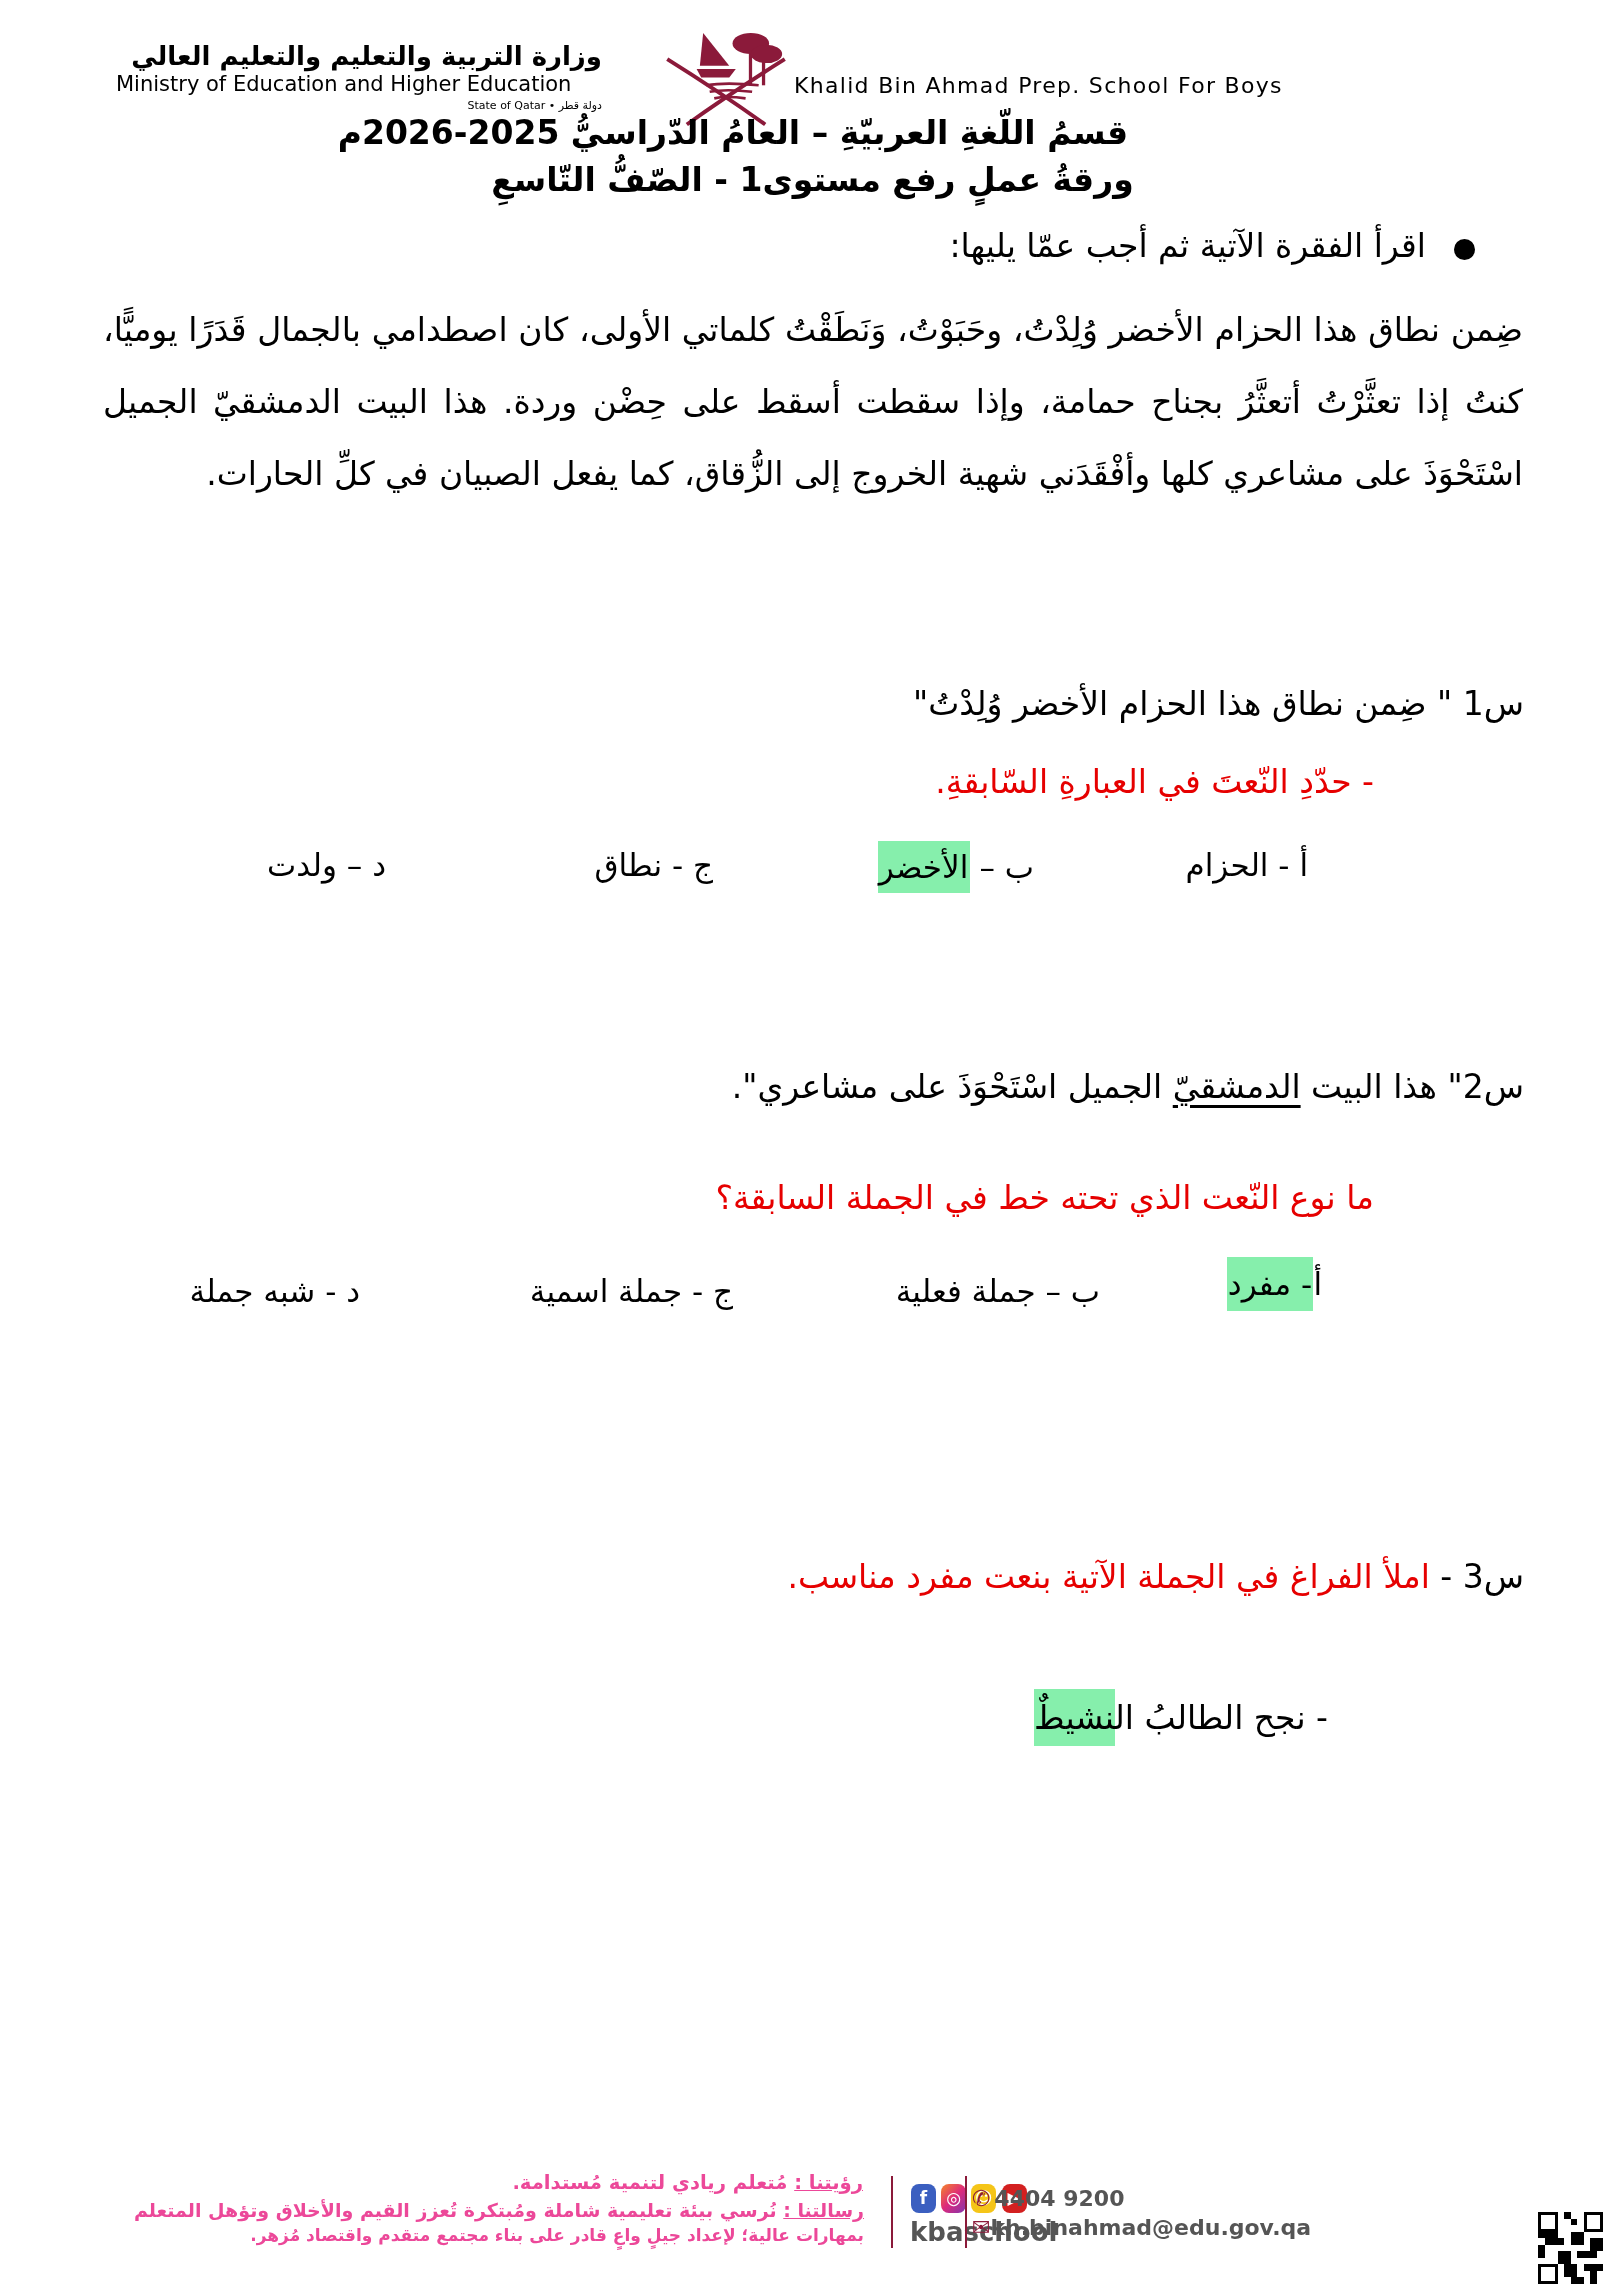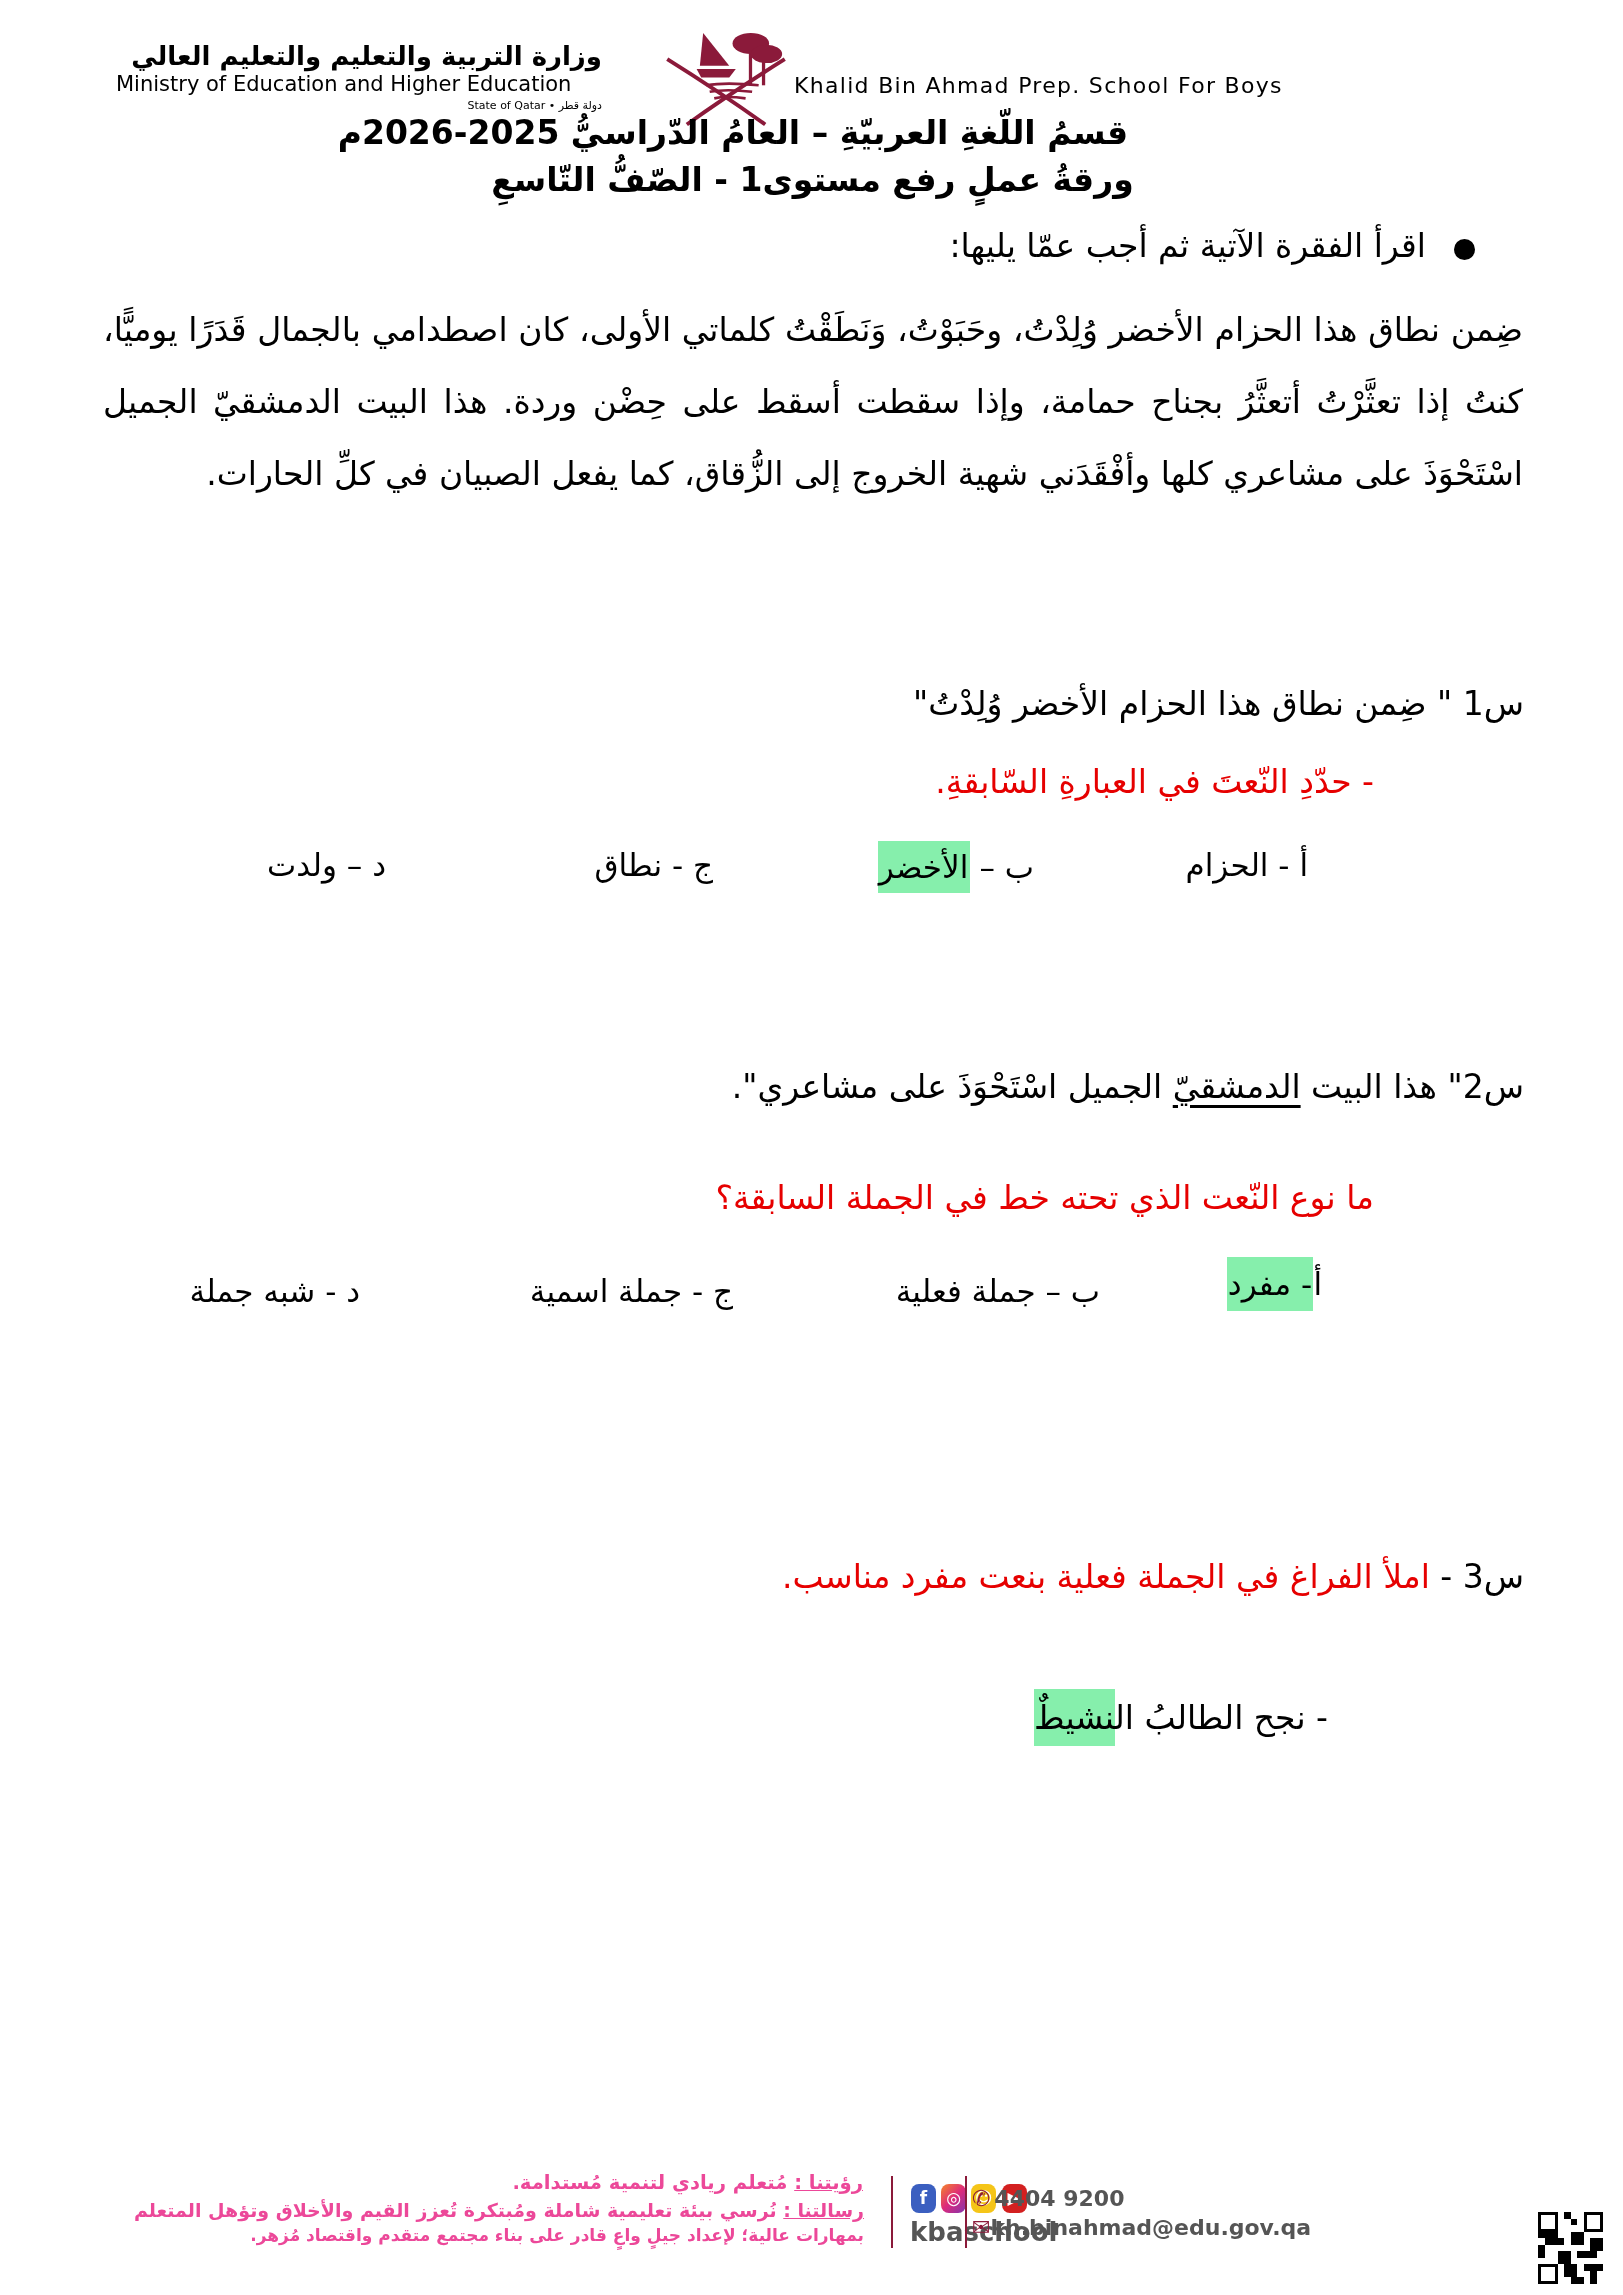--- a/index.html
+++ b/index.html
@@ -105,21 +105,21 @@
   <span>ب – </span><span>جملة فعلية</span>
 </div>
 <div class="abs rtl opt" style="left:497px;top:1273px;width:236px;text-align:right;">
   <span>ج - </span><span>جملة اسمية</span>
 </div>
 <div class="abs rtl opt" style="left:164px;top:1273px;width:196px;text-align:right;">
   <span>د - </span><span> شبه جملة</span>
 </div>
 
 <div class="abs rtl body-text" style="left:654px;top:1557px;width:870px;text-align:right;">
-  <span>س3 - </span><span class="red">املأ الفراغ في الجملة فعلية بنعت مفرد مناسب.</span>
+  <span>س3 - </span><span class="red">املأ الفراغ في الجملة الآتية بنعت مفرد مناسب.</span>
 </div>
 <div class="abs rtl body-text" style="left:785px;top:1685px;width:543px;text-align:right;line-height:65px;">
   <span>- نجح الطالبُ ال</span><span class="hl" style="padding:9.2px 0;margin-left:32px;">نشيطٌ</span>
 </div>
 
 <div class="abs rtl footer-ar" style="left:196px;top:2171px;width:667px;text-align:right;font-size:19.6px;">
   <span style="text-decoration:underline;">رؤيتنا :</span><span> مُتعلم ريادي لتنمية مُستدامة.</span>
 </div>
 <div class="abs rtl footer-ar" style="left:183px;top:2199px;width:681px;text-align:right;font-size:19px;">
   <span style="text-decoration:underline;">رسالتنا :</span><span> نُرسي بيئة تعليمية شاملة ومُبتكرة تُعزز القيم والأخلاق وتؤهل المتعلم</span>

